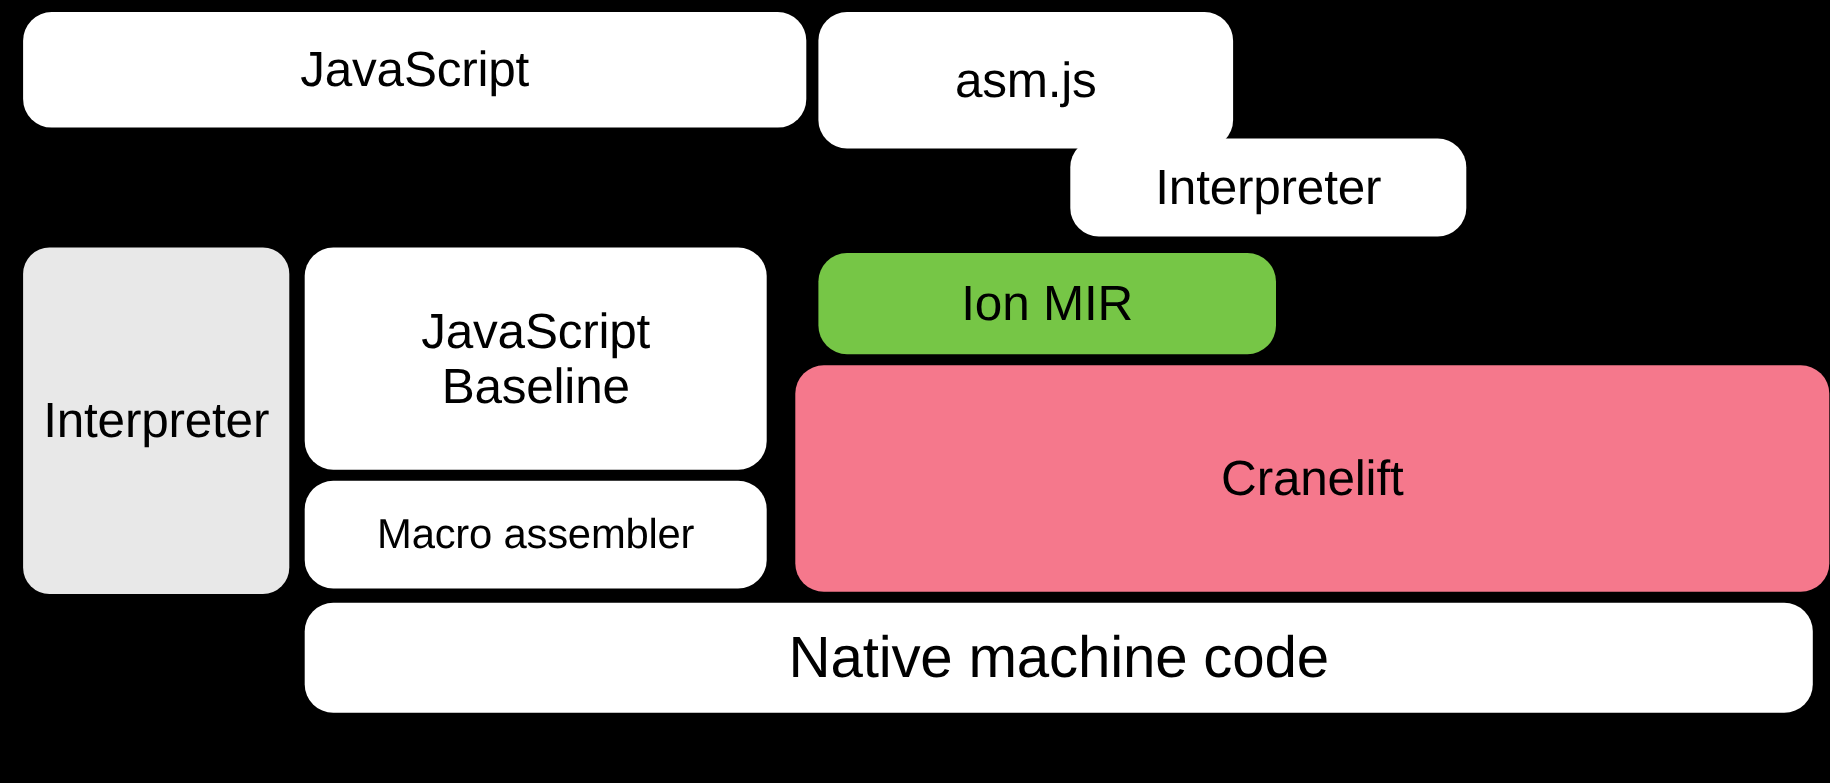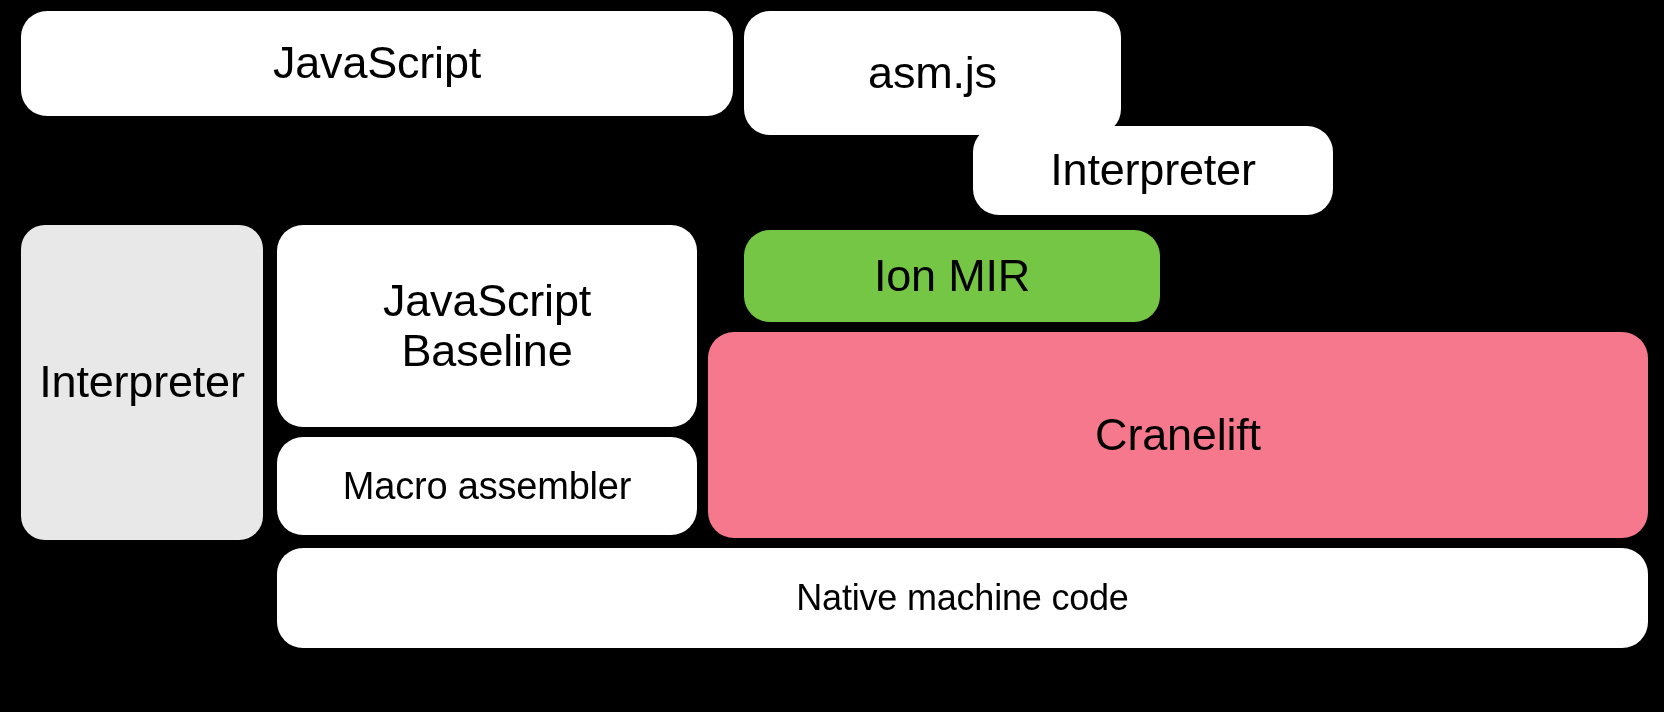--- a/index.html
+++ b/index.html
@@ -27,40 +27,40 @@
     background: #ffffff;
     border-radius: 26px;
     line-height: 1.12;
     letter-spacing: -0.2px;
     font-weight: 400;
     white-space: pre-line;
     user-select: none;
   }
   .box.gray  { background: #e8e8e8; }
   .box.green { background: #76c646; margin-left: 36px; }
-  .box.pink  { background: #f5788c; }
+  .box.pink  { background: #f5788c; margin-left: 15px; }
 
   
   .r1-javascript { left: 21px;   top: 11px;  width: 712px; height: 105px; font-size: 45px; }
   .r1-asmjs      { left: 744px;  top: 11px;  width: 377px; height: 124px; font-size: 45px; }
   .r1-wasm       { left: 1132px; top: 11px;  width: 516px; height: 105px; font-size: 45px; }
 
   
   .r2-jsbytecode { left: 21px;   top: 126px; width: 942px; height: 89px;  font-size: 45px; }
   .r2-baldr      { left: 973px;  top: 126px; width: 360px; height: 89px;  font-size: 45px; }
 
   
   .r3-interpreter { left: 21px;  top: 225px; width: 242px; height: 315px; font-size: 45px; border-radius: 24px; }
   .r3-jsbaseline  { left: 277px; top: 225px; width: 420px; height: 202px; font-size: 45px; }
   .r3-macroasm    { left: 277px; top: 437px; width: 420px; height: 98px;  font-size: 38px; }
   .r3-ionmir      { left: 708px; top: 230px; width: 416px; height: 92px;  font-size: 45px; }
   .r3-cranelift   { left: 708px; top: 332px; width: 940px; height: 206px; font-size: 45px; }
 
   
-  .r4-native     { left: 277px;  top: 548px; width: 1371px; height: 100px; font-size: 36px; }
+  .r4-native     { left: 277px;  top: 548px; width: 1371px; height: 100px; font-size: 53px; }
 </style>
 </head>
 <body>
 
 <div id="stage">
 
   <div class="box r1-javascript">JavaScript</div>
 
   <div class="box r1-asmjs">asm.js</div>
 

